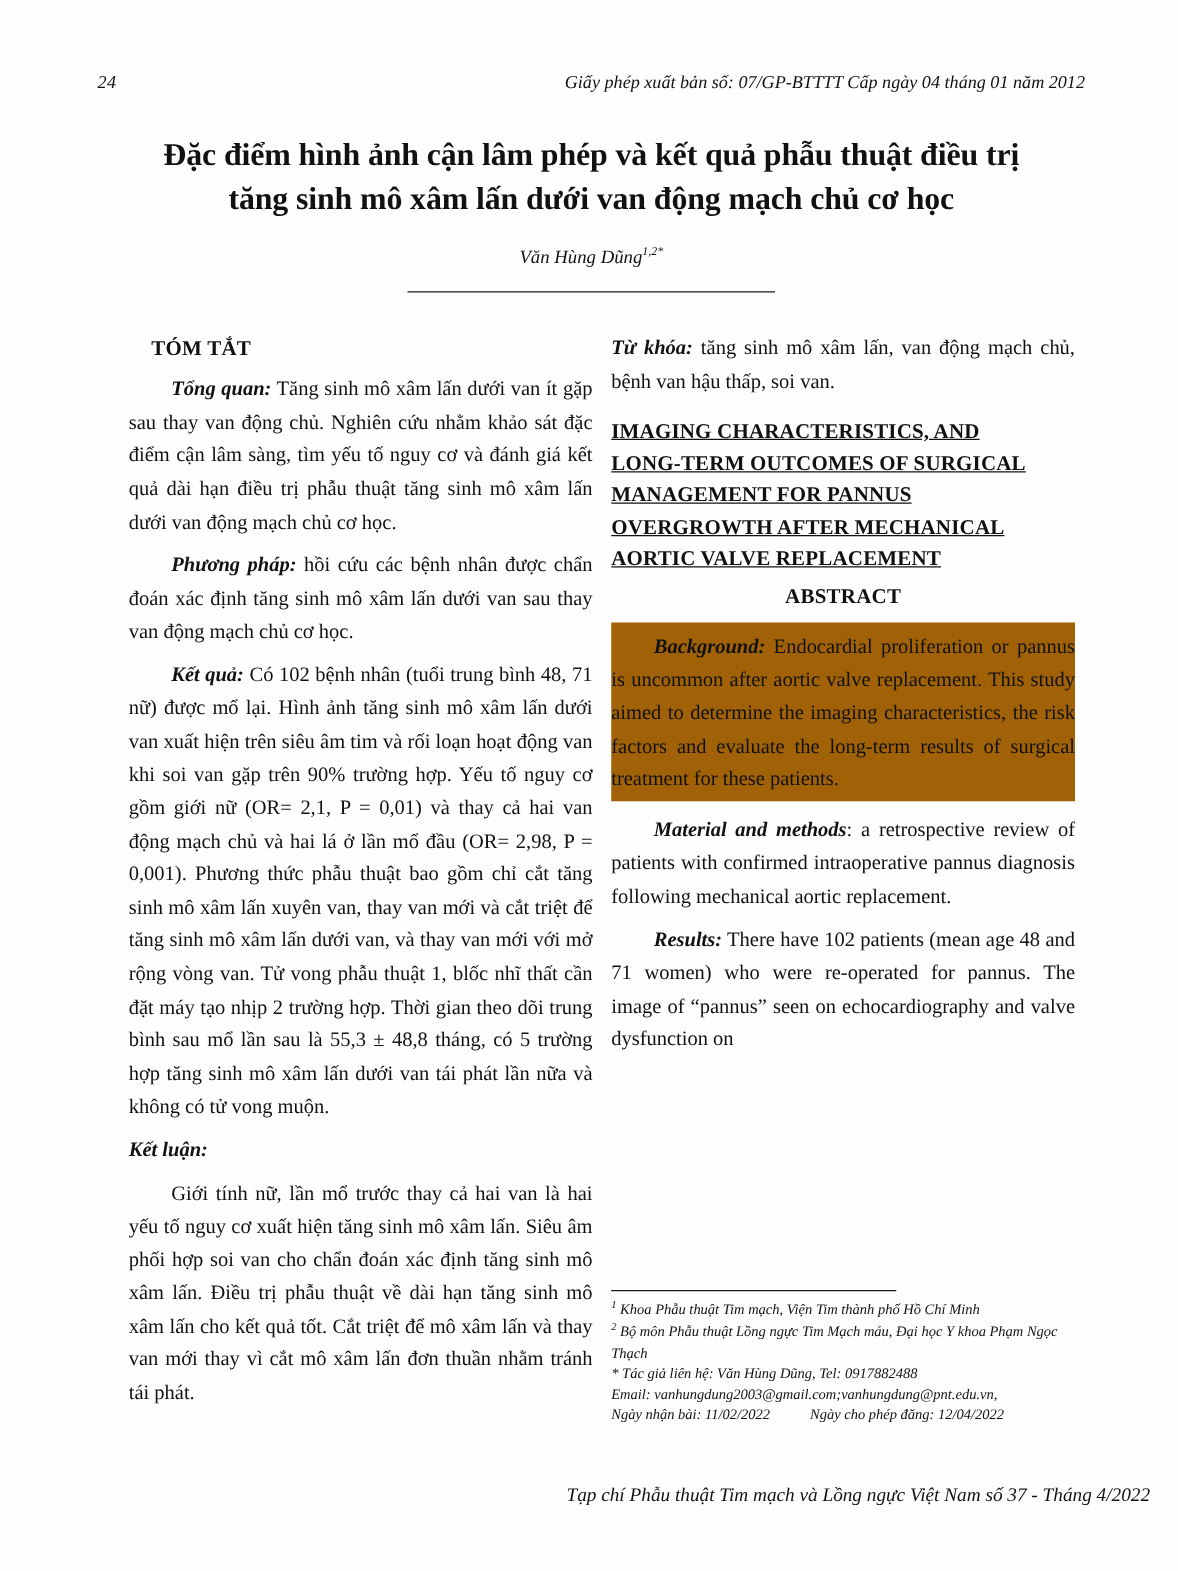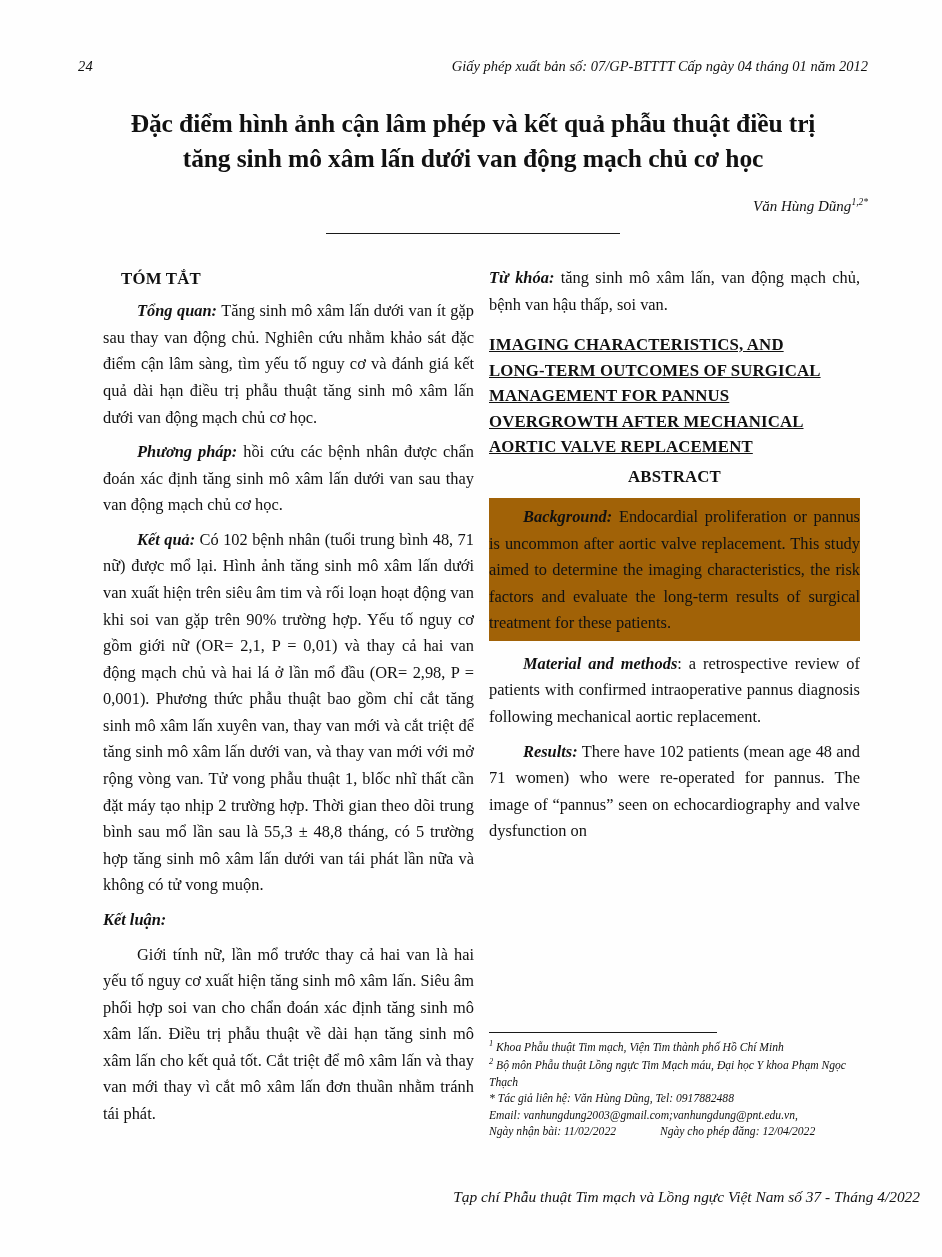--- a/index.html
+++ b/index.html
@@ -57,21 +57,20 @@
   .doc-title {
     font-weight: bold;
     font-size: 25.5px;
     line-height: 1.38;
     letter-spacing: -0.1px;
   }
   .authors {
     margin-top: 21px;
     font-style: italic;
     font-size: 15px;
-    text-align: right;
   }
   .authors sup {
     font-size: 9.5px;
     vertical-align: super;
     font-style: italic;
   }
   .rule {
     width: 294px;
     height: 0;
     border-top: 1.2px solid #1a1a1a;
@@ -157,21 +156,21 @@
     border-top: 1.1px solid #1a1a1a;
     margin-bottom: 5px;
   }
   .footnotes div.fn { white-space: normal; }
   .footnotes sup {
     font-size: 8.4px;
     vertical-align: super;
   }
   .fn-dates {
     display: flex;
-    gap: 44px;
+    gap: 32px;
   }
 
   
   .footer {
     position: absolute;
     left: 0;
     top: 1176px;
     width: 920px;
     text-align: right;
     font-style: italic;

